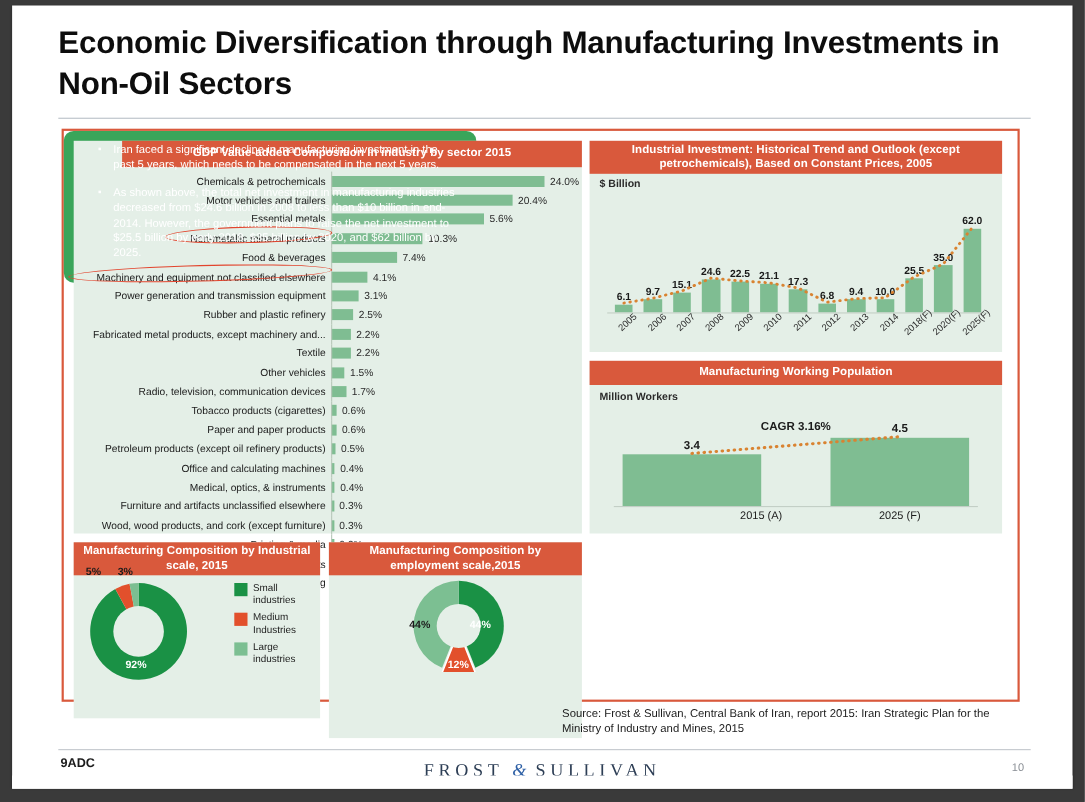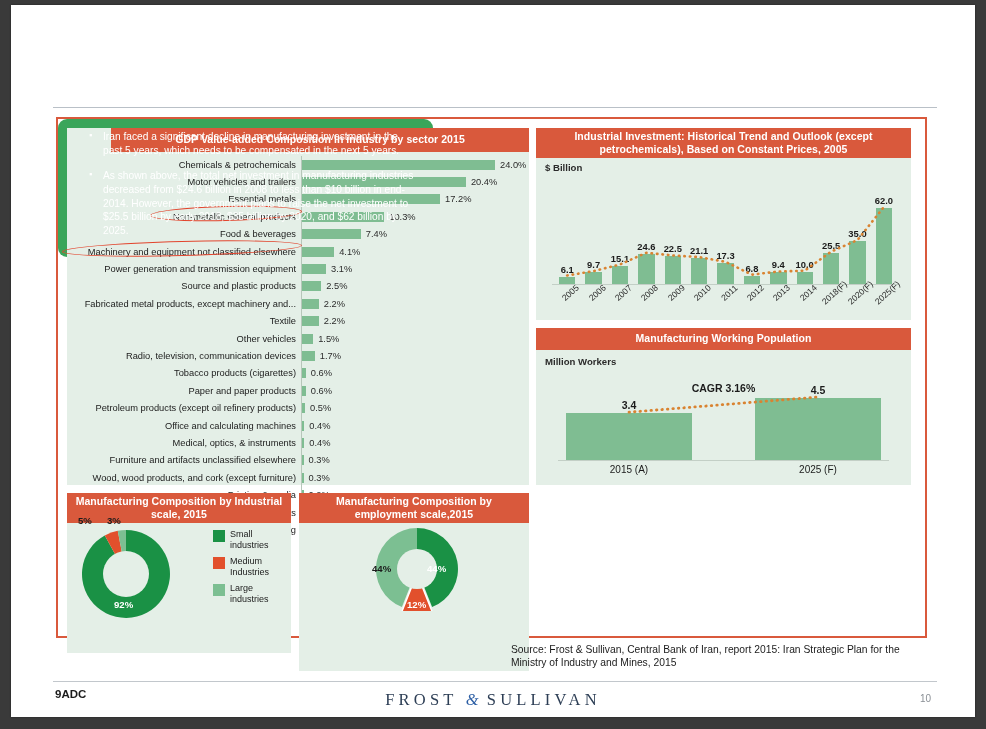--- a/index.html
+++ b/index.html
@@ -85,21 +85,21 @@
 
   
   #pC { left: 478px; top: 209px; width: 375px; height: 157px; }
   #pC .phead { height: 22px; }
   #wpchart { position: absolute; left: 8px; top: 26px; right: 8px; bottom: 2px; }
   #wpbars { position: absolute; left: 22px; right: 22px; top: 28px; height: 78px; display: flex; align-items: flex-end; justify-content: space-between; }
   .wpcol { width: 40%; display: flex; flex-direction: column; align-items: center; justify-content: flex-end; height: 100%; }
   .wpval { font-size: 10.5px; font-weight: bold; color: #1b1b1b; margin-bottom: 2px; }
   .wpbar { width: 100%; background: #7fbd92; }
   #wpbase { position: absolute; left: 14px; right: 14px; top: 106px; height: 1px; background: #c3cfc6; }
-  #wpxlabels { position: absolute; left: 22px; right: 22px; top: 110px; display: flex; justify-content: space-between; }
+  #wpxlabels { position: absolute; left: 22px; right: 22px; top: 110px; display: flex; justify-content: flex-end; }
   .wpx { width: 40%; text-align: center; font-size: 10px; color: #1b1b1b; }
   #cagr { position: absolute; left: 50%; top: 28px; transform: translateX(-50%); font-size: 10.5px; font-weight: bold; color: #1b1b1b; white-space: nowrap; }
 
   
   #pD { left: 9px; top: 374px; width: 224px; height: 160px; }
   #pE { left: 241px; top: 374px; width: 230px; height: 178px; }
   #pD .phead, #pE .phead { height: 30px; }
   .donutbox { position: absolute; }
   .dlab { position: absolute; font-size: 9.6px; font-weight: bold; white-space: nowrap; }
 
@@ -138,20 +138,21 @@
   }
   #foot-logo .amp { font-style: italic; letter-spacing: 0; color: #2d5fa5; }
   #foot-page { position: absolute; right: 44px; top: 688px; font-size: 10px; color: #8a8f95; }
   #foot-bar { position: absolute; left: 0; right: 0; bottom: 0; height: 12px; background: #ffffff; }
 </style>
 </head>
 <body>
 
 <div id="slide">
 
+  <div id="title">Economic Diversification through Manufacturing Investments in Non-Oil Sectors</div>
   <div id="title-rule"></div>
 
   <div id="frame">
 
     <div class="panel" id="pA">
       <div class="phead">GDP Value-added Composition in industry by sector 2015</div>
       <div id="gdp-rows">
           <div class="grow">
             <div class="glabel">Chemicals &amp; petrochemicals</div>
             <div class="gaxis"></div>
@@ -166,21 +167,21 @@
             <div class="gbarwrap">
               <div class="gbar" style="width: 164.9px; background: rgb(127, 189, 146);"></div>
               <div class="gval">20.4%</div>
             </div>
           </div>
           <div class="grow">
             <div class="glabel">Essential metals</div>
             <div class="gaxis"></div>
             <div class="gbarwrap">
               <div class="gbar" style="width: 139.033px; background: rgb(127, 189, 146);"></div>
-              <div class="gval">17.2%</div>
+              <div class="gval">5.6%</div>
             </div>
           </div>
           <div class="grow">
             <div class="glabel">Non-metallic mineral products</div>
             <div class="gaxis"></div>
             <div class="gbarwrap">
               <div class="gbar" style="width: 83.2583px; background: rgb(127, 189, 146);"></div>
               <div class="gval">10.3%</div>
             </div>
           </div>
@@ -202,21 +203,21 @@
           </div>
           <div class="grow">
             <div class="glabel">Power generation and transmission equipment</div>
             <div class="gaxis"></div>
             <div class="gbarwrap">
               <div class="gbar" style="width: 25.0583px; background: rgb(127, 189, 146);"></div>
               <div class="gval">3.1%</div>
             </div>
           </div>
           <div class="grow">
-            <div class="glabel">Source and plastic products</div>
+            <div class="glabel">Rubber and plastic refinery</div>
             <div class="gaxis"></div>
             <div class="gbarwrap">
               <div class="gbar" style="width: 20.2083px; background: rgb(127, 189, 146);"></div>
               <div class="gval">2.5%</div>
             </div>
           </div>
           <div class="grow">
             <div class="glabel">Fabricated metal products, except machinery and...</div>
             <div class="gaxis"></div>
             <div class="gbarwrap">

